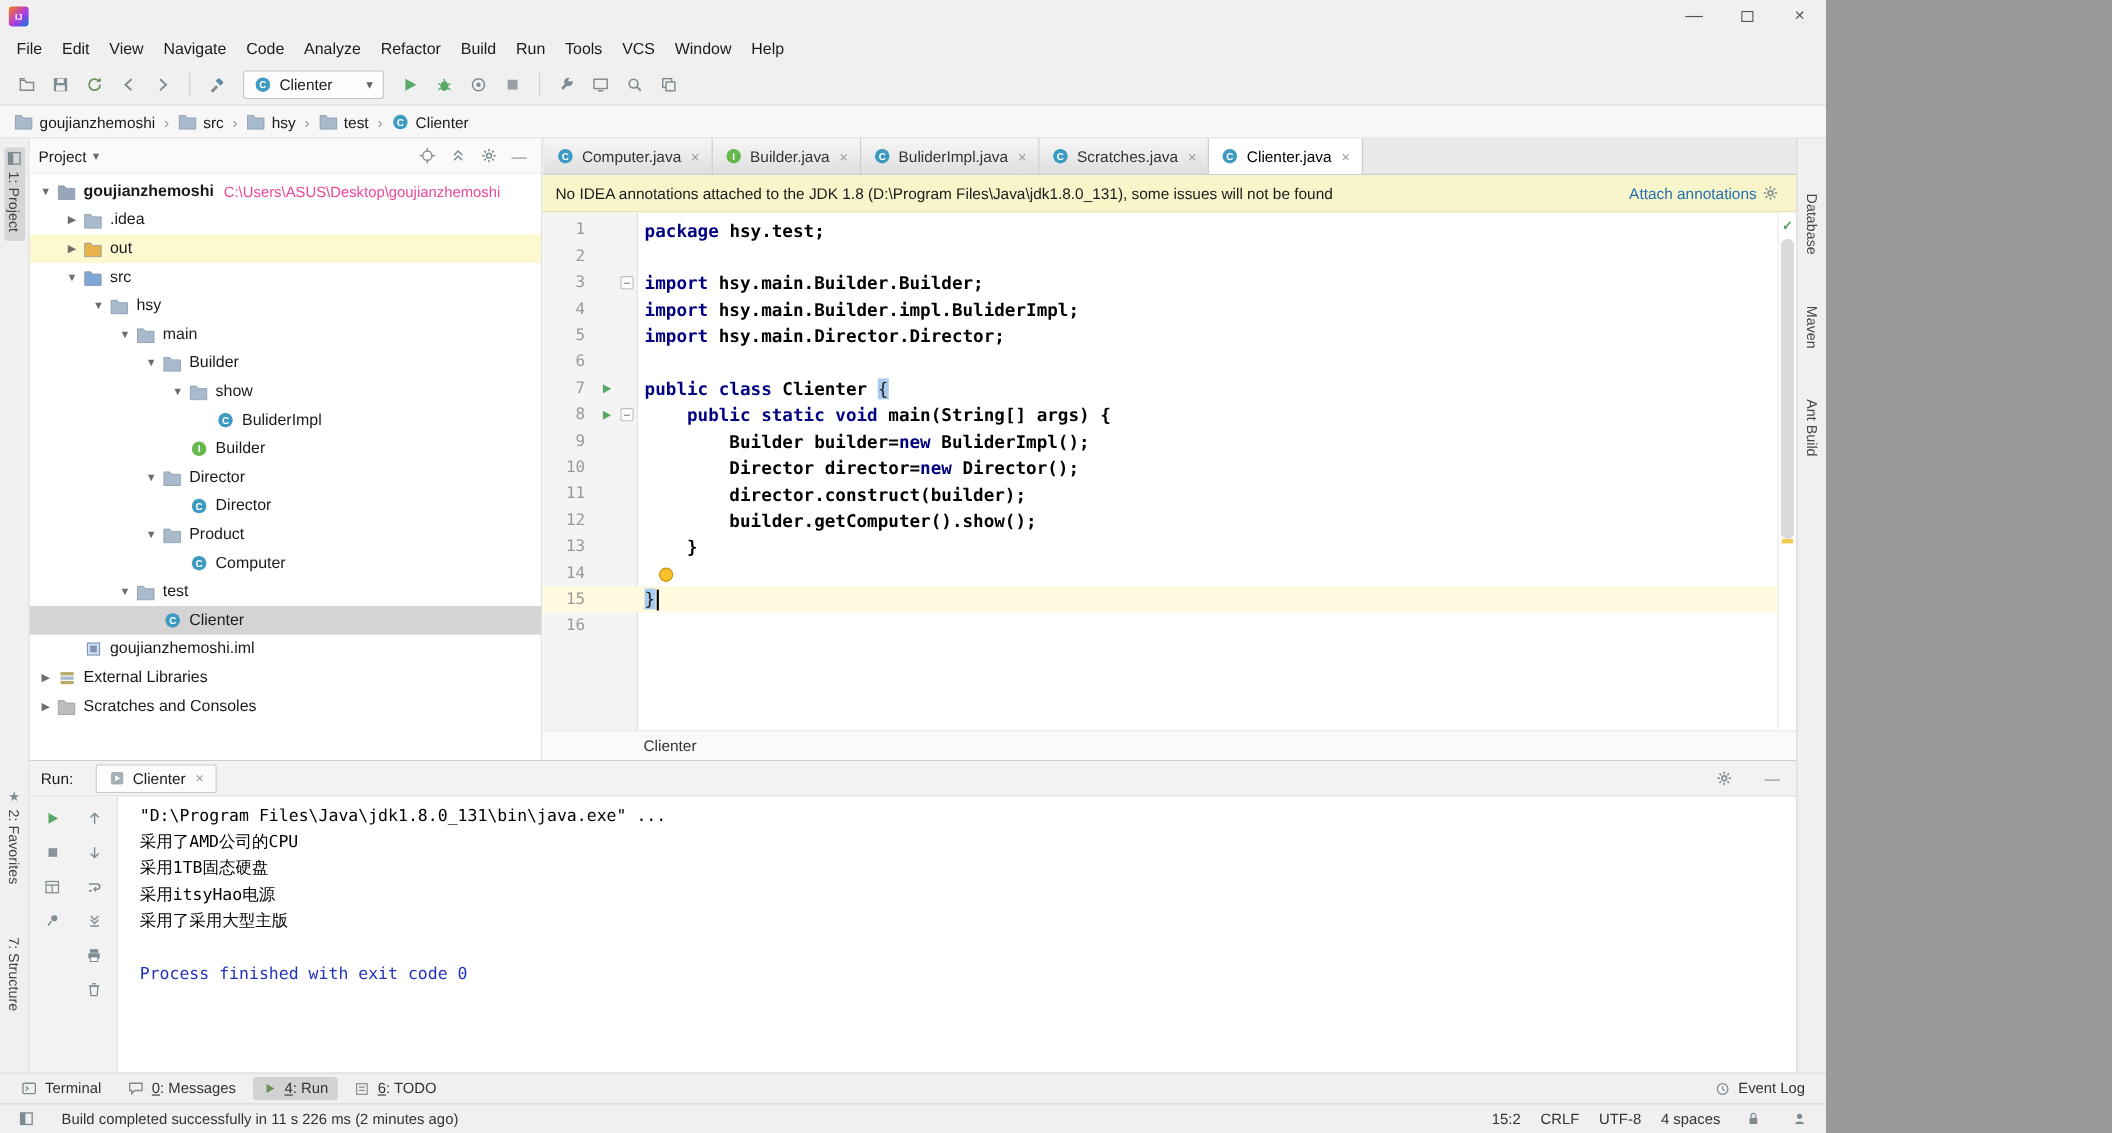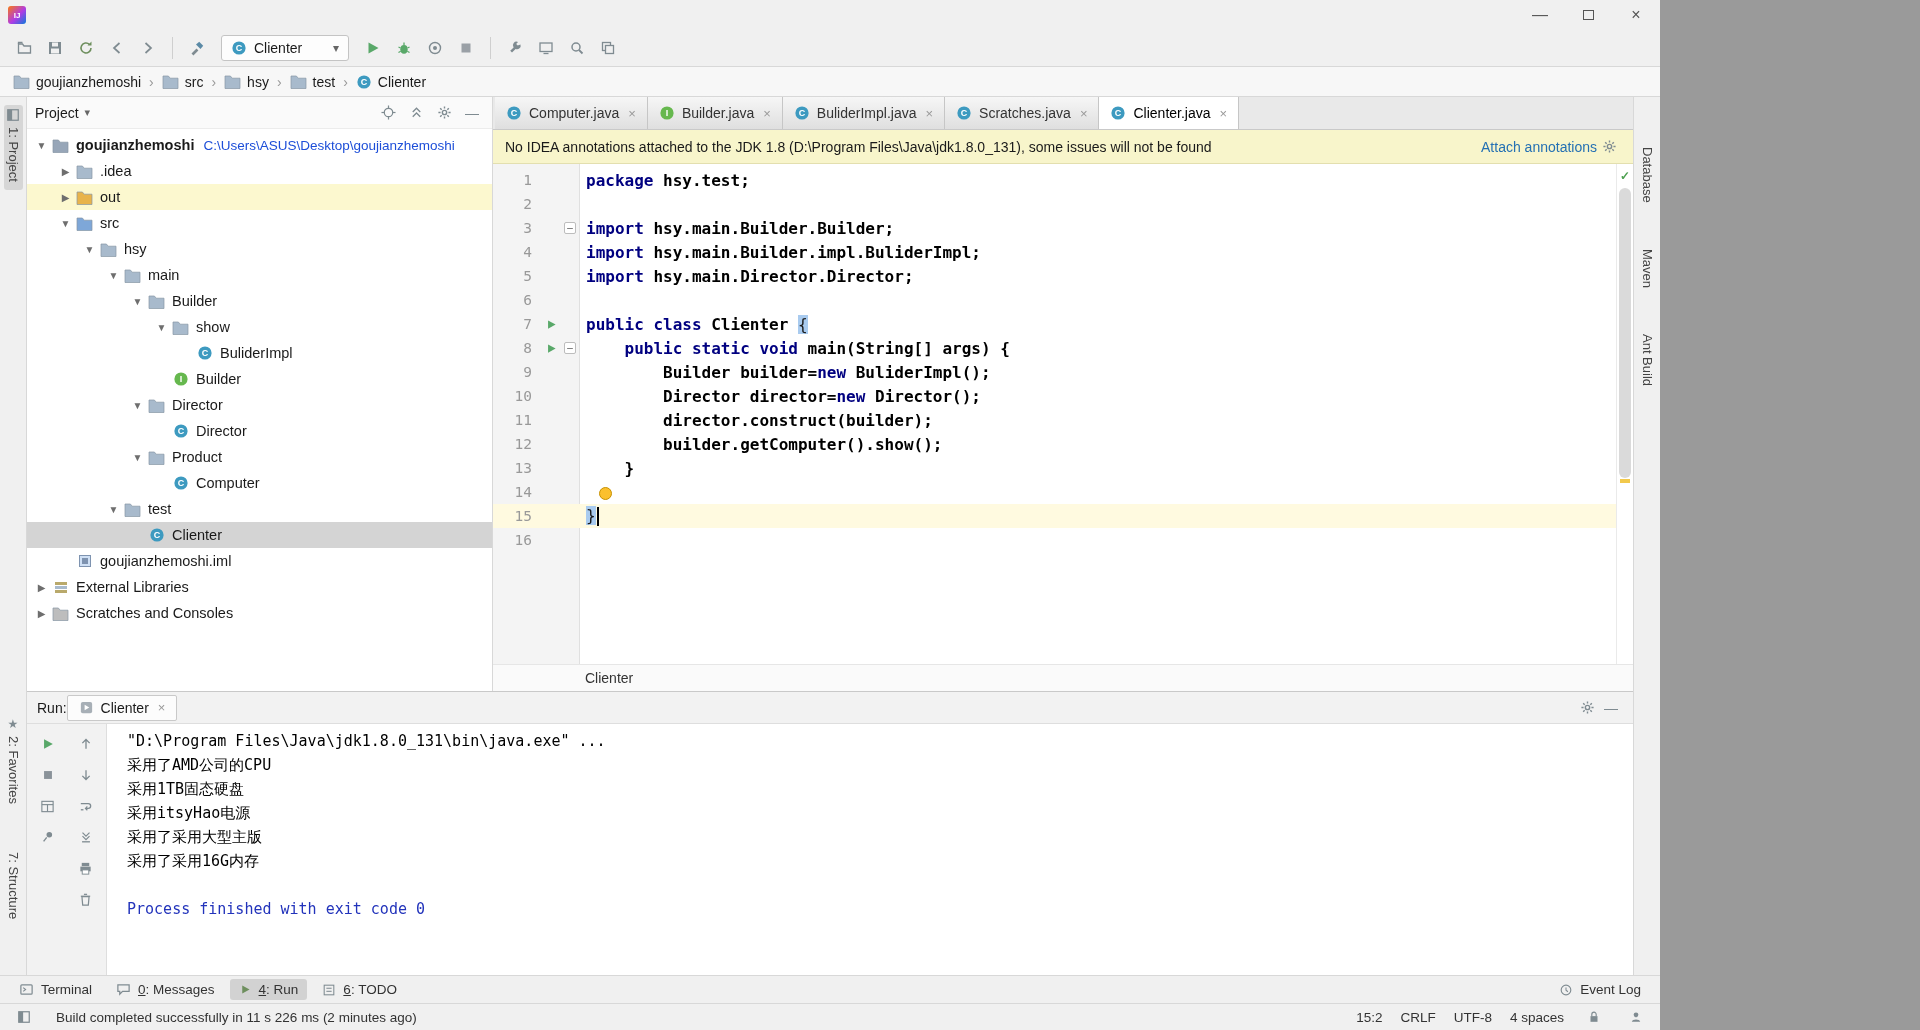--- a/index.html
+++ b/index.html
@@ -55,21 +55,21 @@
   .project-panel { width: 466px; background: #FFFFFF; border-right: 1px solid #D8D8D8; display: flex; flex-direction: column; flex: none; }
   .pp-header { height: 32px; display: flex; align-items: center; gap: 4px; padding: 0 8px; font-size: 14px; background: #FAFAFA; border-bottom: 1px solid #ECECEC; flex: none; }
   .ppdd { font-size: 11px; color: #666; margin-left: 2px; }
   .tree { flex: 1; overflow: hidden; padding-top: 3px; font-size: 14.5px; }
   .tree-row { height: 26px; display: flex; align-items: center; white-space: nowrap; overflow: hidden; }
   .tree-row.excluded { background: #FCF8CF; }
   .tree-row.selected { background: #D4D4D4; }
   .arrow { width: 17px; font-size: 10px; color: #6E6E6E; text-align: center; flex: none; }
   .ticon { width: 21px; display: flex; justify-content: center; flex: none; margin-right: 5px; }
   .tlabel.bold { font-weight: bold; }
-  .thint { color: #1d4ed8; margin-left: 9px; font-size: 13.5px; overflow: hidden; }
+  .thint { color: #ec4899; margin-left: 9px; font-size: 13.5px; overflow: hidden; }
 
   
   .editor-col { flex: 1; display: flex; flex-direction: column; min-width: 0; background: #fff; }
   .tabs { height: 33px; background: #E9E9E9; display: flex; align-items: stretch; padding-left: 2px; border-bottom: 1px solid #C9C9C9; flex: none; }
   .etab { display: flex; align-items: center; gap: 7px; padding: 0 11px; border-right: 1px solid #C6C6C6; background: linear-gradient(#F6F6F6, #DFDFDF); font-size: 14px; color: #333; }
   .etab.active { background: #FFFFFF; color: #000; }
   .tab-x { color: #999; font-size: 13px; margin-left: 2px; }
 
   .banner { height: 34px; background: #F8F5CB; border-bottom: 1px solid #E3DFAF; display: flex; align-items: center; padding: 0 12px; font-size: 14px; gap: 0; flex: none; }
   .banner-text { flex: 1; white-space: nowrap; overflow: hidden; }
@@ -93,21 +93,21 @@
 
   .err-stripe { width: 17px; background: #FFFFFF; border-left: 1px solid #EAEAEA; position: relative; flex: none; }
   .ok-badge { position: absolute; top: 5px; left: 3px; color: #4DA050; font-size: 12px; font-weight: bold; }
   .sb-thumb { position: absolute; top: 24px; left: 2px; width: 12px; height: 58%; background: #DADADA; border-radius: 6px; }
   .stripe-mark { position: absolute; top: 63%; left: 3px; width: 10px; height: 4px; background: #F2C94C; }
 
   .editor-crumb { height: 27px; background: #FAFAFA; border-top: 1px solid #E6E6E6; display: flex; align-items: center; padding-left: 92px; font-size: 14px; color: #333; flex: none; }
 
   
   .run-panel { height: 284px; border-top: 1px solid #C9C9C9; display: flex; flex-direction: column; background: #fff; flex: none; }
-  .run-header { height: 32px; background: #F2F2F2; display: flex; align-items: center; gap: 0; padding: 0 10px; border-bottom: 1px solid #DEDEDE; font-size: 14px; flex: none; }
+  .run-header { height: 32px; background: #F2F2F2; display: flex; align-items: center; gap: 20px; padding: 0 10px; border-bottom: 1px solid #DEDEDE; font-size: 14px; flex: none; }
   .run-tab { display: flex; align-items: center; gap: 7px; padding: 4px 11px; background: #FCFCFC; border: 1px solid #C9C9C9; border-radius: 2px; }
   .run-body { flex: 1; display: flex; min-height: 0; }
   .run-actions { width: 80px; background: #F2F2F2; border-right: 1px solid #DEDEDE; display: flex; padding-top: 7px; gap: 2px; flex: none; justify-content: center; }
   .run-col { display: flex; flex-direction: column; gap: 5px; width: 36px; align-items: center; }
   .ricon { width: 26px; height: 26px; display: flex; align-items: center; justify-content: center; border-radius: 3px; }
   .console { flex: 1; padding: 8px 0 0 20px; font-family: "DejaVu Sans Mono", monospace; font-size: 15px; overflow: hidden; }
   .con-line { height: 24px; white-space: pre; }
   .con-line.cmd { color: #000; }
   .con-line.out { color: #000; }
   .con-line.sys { color: #2233BB; }
@@ -132,20 +132,35 @@
     <span class="app-icon">IJ</span>
     <div class="win-controls">
       <span class="wbtn">—</span>
       <span class="wbtn">
           <span class="maxbox"></span>
         </span>
       <span class="wbtn">×</span>
     </div>
   </div>
 
+  <div class="menubar" id="menubar">
+      <span class="menu-item">File</span>
+      <span class="menu-item">Edit</span>
+      <span class="menu-item">View</span>
+      <span class="menu-item">Navigate</span>
+      <span class="menu-item">Code</span>
+      <span class="menu-item">Analyze</span>
+      <span class="menu-item">Refactor</span>
+      <span class="menu-item">Build</span>
+      <span class="menu-item">Run</span>
+      <span class="menu-item">Tools</span>
+      <span class="menu-item">VCS</span>
+      <span class="menu-item">Window</span>
+      <span class="menu-item">Help</span>
+    </div>
 
   <div class="toolbar">
     <span class="tbtn">
         <svg width="17" height="16" viewBox="0 0 16 16">
           <path d="M2 4h4l1.5 2H14v7H2z" fill="none" stroke="#7F8B91" stroke-width="1.3"></path>
           <path d="M2 4V2.5h4" fill="none" stroke="#7F8B91" stroke-width="1.3"></path>
         </svg>
       </span>
     <span class="tbtn">
         <svg width="16" height="16" viewBox="0 0 16 16">
@@ -806,21 +821,20 @@
                   </svg>
                 </span>
               </div>
             </div>
           <div class="console" id="console">
               <div class="con-line cmd">"D:\Program Files\Java\jdk1.8.0_131\bin\java.exe" ...</div>
               <div class="con-line out">采用了AMD公司的CPU</div>
               <div class="con-line out">采用1TB固态硬盘</div>
               <div class="con-line out">采用itsyHao电源</div>
               <div class="con-line out">采用了采用大型主版</div>
-              <div class="con-line out">采用了采用16G内存</div>
               <div class="con-line out">&nbsp;</div>
               <div class="con-line sys">Process finished with exit code 0</div>
             </div>
         </div>
       </div>
     </div>
 
     <div class="stripe-right" id="rightStripe">
         <div class="stripe-btn">
           <span class="vtext">Database</span>

